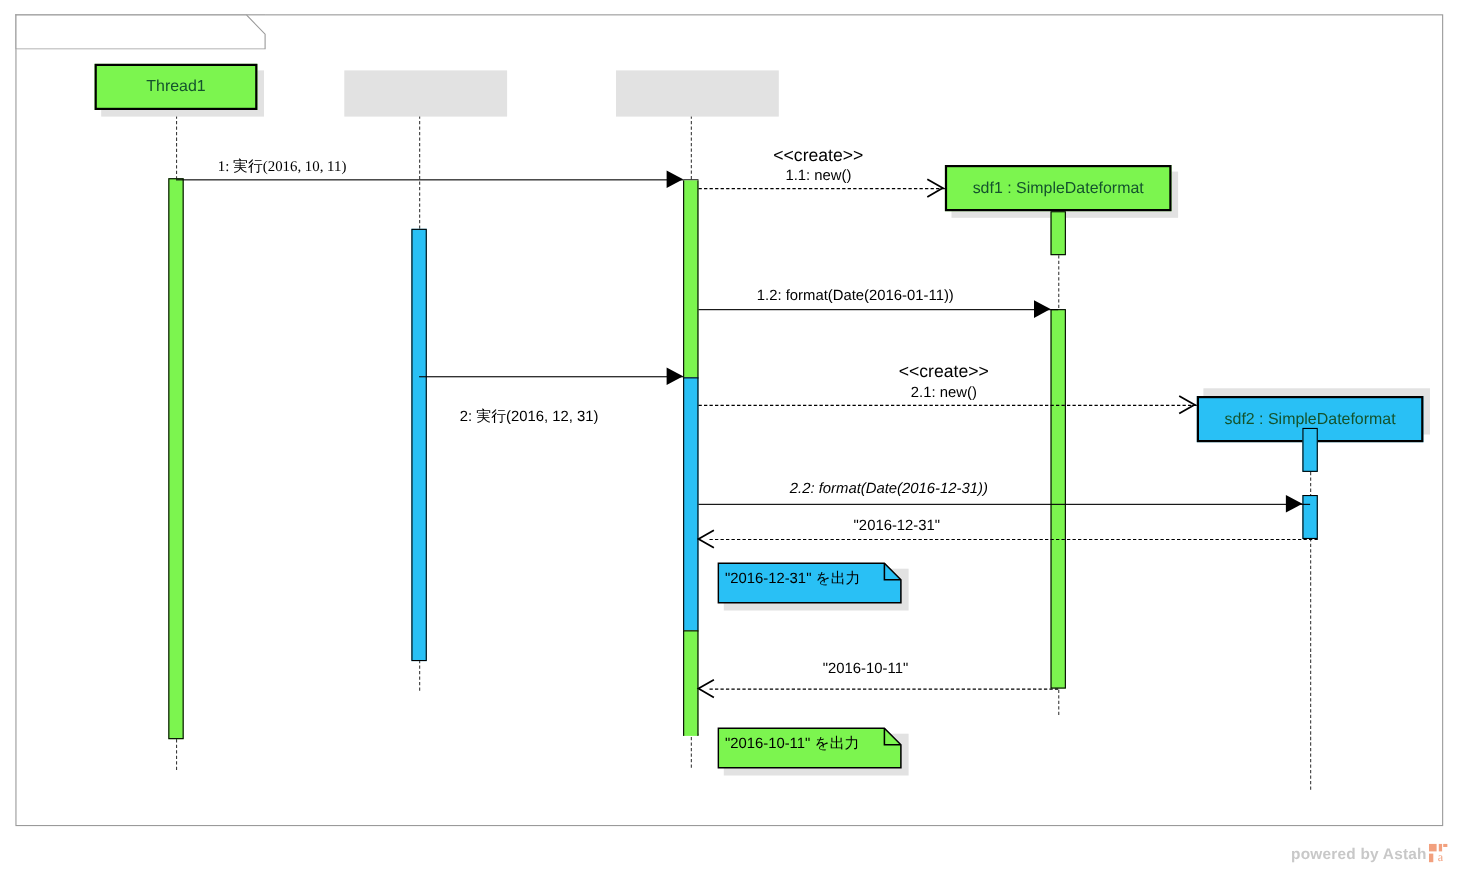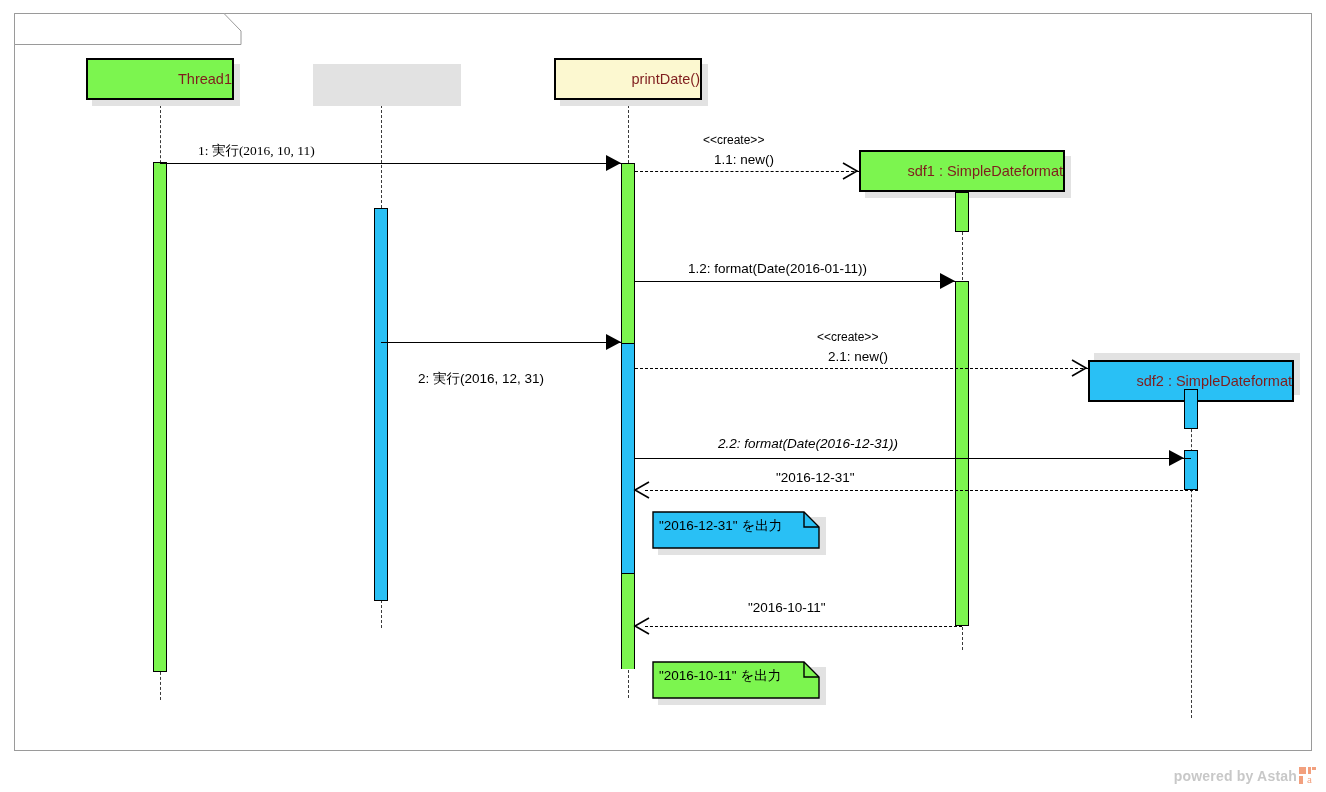--- a/index.html
+++ b/index.html
@@ -50,22 +50,22 @@
     position:absolute;
     width:0;
     border-left:1px dashed #3b3b3b;
     z-index:1;
   }
 
   .llbox{
     position:absolute;
     box-sizing:border-box;
     border:2px solid #000000;
-    display:flex;align-items:center;justify-content:flex-end;
-    font-size:14.5px;color:#7f1d1d;
+    display:flex;align-items:center;justify-content:center;
+    font-size:14.5px;color:#14532d;
     z-index:4;
     white-space:nowrap;
   }
   .llshadow{
     position:absolute;
     background:#e2e2e2;
     z-index:3;
   }
 
   
@@ -107,21 +107,21 @@
   .arrowhead.open-left{
     z-index:7;
   }
   .msg-label{
     position:absolute;
     font-size:13.5px;color:#000;
     white-space:nowrap;
     z-index:8;
     background:transparent;
   }
-  .msg-label.stereo{font-size:12px;}
+  .msg-label.stereo{font-size:16px;}
 
   
   .note{
     position:absolute;
     box-sizing:border-box;
     z-index:9;
   }
   .note-body{
     position:absolute;
     left:0;top:0;
@@ -179,23 +179,20 @@
   <div class="lifeline-line" style="left:1191px; top:389px; height:329px;"></div>
 
   <div class="llshadow" style="left:92px;top:64px;width:148px;height:42px;"></div>
   <div class="llbox" id="ll-thread1" style="left:86px;top:58px;width:148px;height:42px;background:#7cf54f;">
     <span>Thread1</span>
   </div>
 
   <div class="llshadow" style="left:313px;top:64px;width:148px;height:42px;"></div>
 
   <div class="llshadow" style="left:560px;top:64px;width:148px;height:42px;"></div>
-  <div class="llbox" id="ll-printdate" style="left:554px;top:58px;width:148px;height:42px;background:#fcf8d0;">
-    <span>printDate()</span>
-  </div>
 
   <div class="llshadow" style="left:865px;top:156px;width:206px;height:42px;"></div>
   <div class="llbox" id="ll-sdf1" style="left:859px;top:150px;width:206px;height:42px;background:#7cf54f;">
     <span>sdf1 : SimpleDateformat</span>
   </div>
 
   <div class="llshadow" style="left:1094px;top:353px;width:206px;height:42px;"></div>
   <div class="llbox" id="ll-sdf2" style="left:1088px;top:360px;width:206px;height:42px;background:#29c0f5;">
     <span>sdf2 : SimpleDateformat</span>
   </div>

